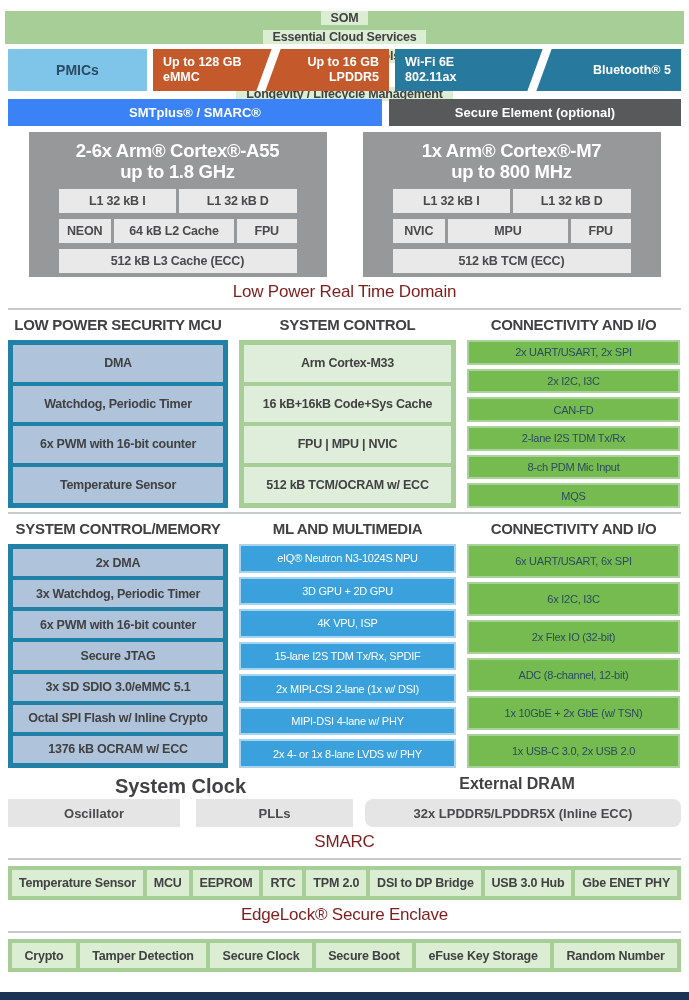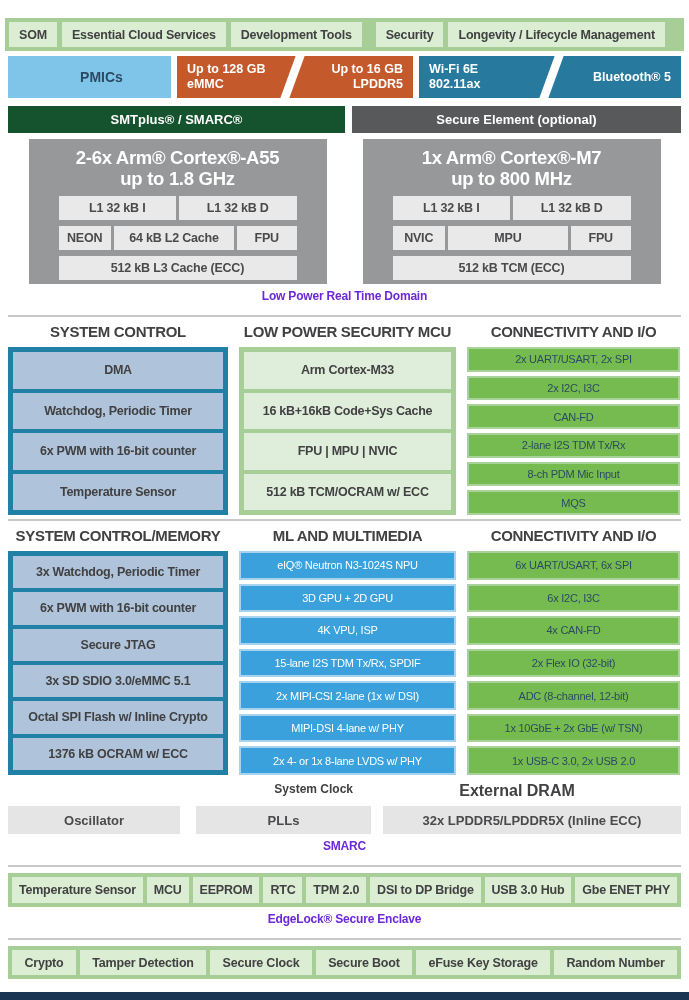--- a/index.html
+++ b/index.html
@@ -5,59 +5,59 @@
   html,body{margin:0;padding:0;}
   body{
     width:689px;height:1000px;background:#fff;
     font-family:"Liberation Sans", sans-serif;
     color:#414042;overflow:hidden;
   }
   .page{width:689px;height:1000px;display:flex;flex-direction:column;}
   hr.sep{border:0;border-top:2px solid #C8C9CB;margin:4px 8px 0;}
 
   
-  .eco-band{margin:18px 5px 0;height:33px;background:#A7CE97;display:flex;align-items:center;gap:5px;padding:0 4px;box-sizing:border-box;}
+  .eco-band{margin:11px 5px 0;height:33px;background:#A7CE97;display:flex;align-items:center;gap:5px;padding:0 4px;box-sizing:border-box;flex-direction:column;}
   .eco-cell{background:#DBEDD3;height:25px;display:flex;align-items:center;justify-content:center;
     padding:0 10px;font-size:12.5px;font-weight:bold;letter-spacing:-0.2px;white-space:nowrap;color:#414042;}
   .eco-cell:nth-child(4){margin-left:9px;}
 
   
   .hw-row{margin:5px 8px 0;height:42px;display:flex;gap:6px;}
   .pmics{width:139px;background:#7FC5E9;color:#2B4B63;font-weight:bold;font-size:14px;
-    display:flex;align-items:center;justify-content:center;padding-left:24px;}
+    display:flex;align-items:center;justify-content:center;}
   .split{position:relative;overflow:hidden;color:#fff;font-weight:bold;font-size:12.5px;line-height:1.18;}
   .split.orange{width:236px;background:#C45A2C;}
   .split.teal{flex:1;background:#27799D;}
   .split .lt{position:absolute;left:10px;top:50%;transform:translateY(-50%);text-align:left;white-space:nowrap;}
   .split .rt{position:absolute;right:10px;top:50%;transform:translateY(-50%);text-align:right;white-space:nowrap;}
   .slash{position:absolute;top:-3px;bottom:-3px;width:9px;background:#fff;transform:skewX(-20deg);}
   .split.orange .slash{left:47%;}
   .split.teal .slash{left:49%;}
 
   
   .module-row{margin:8px 8px 0;height:27px;display:flex;gap:7px;}
-  .smt{width:337px;background:#14532d;}
+  .smt{width:374px;background:#3b82f6;}
   .sec-el{flex:1;background:#58595B;}
   .module-row > div{color:#fff;font-weight:bold;font-size:13px;display:flex;align-items:center;justify-content:center;white-space:nowrap;}
 
   
   .cpu-row{margin:6px 0 0;height:145px;display:flex;justify-content:center;gap:36px;}
   .cpu-block{width:298px;background:#97989A;box-sizing:border-box;padding:9px 30px 8px;}
   .cpu-title{color:#fff;font-weight:bold;font-size:18.5px;line-height:1.12;text-align:center;letter-spacing:-0.3px;}
   .cpu-grid{margin-top:7px;display:flex;flex-direction:column;gap:6px;}
   .cpu-r{display:flex;gap:3px;}
   .cpu-cell{background:#E9E9E9;color:#4A4A4C;font-weight:bold;font-size:12.5px;height:24px;
     display:flex;align-items:center;justify-content:center;white-space:nowrap;letter-spacing:-0.2px;}
   .cpu-r .half{flex:1;}
   .cpu-r .w1{flex:0 0 22%;}
   .cpu-r .w2{flex:1;}
   .cpu-r .w3{flex:0 0 25%;}
 
   
-  .domain-head{margin-top:5px;height:22px;text-align:center;font-size:12px;font-weight:bold;color:#6d28d9;letter-spacing:-0.2px;}
+  .domain-head{margin-top:5px;height:22px;text-align:center;font-size:17px;font-weight:normal;color:#7f1d1d;letter-spacing:-0.2px;}
 
   
   .col-heads{margin:6px 8px 0;height:20px;display:grid;grid-template-columns:220px 217px 213px;column-gap:11px;}
   .col-heads div{text-align:center;font-size:15px;font-weight:bold;letter-spacing:-0.3px;white-space:nowrap;color:#414042;}
   .cols{margin:4px 8px 0;display:grid;grid-template-columns:220px 217px 213px;column-gap:11px;}
   .cols.h2{height:168px;}
   .cols.h3{height:224px;}
   .frame{box-sizing:border-box;padding:5px;display:flex;flex-direction:column;gap:4px;}
   .frame.tealf{background:#2180A5;}
   .frame.greenf{background:#A7CE97;}
@@ -66,28 +66,28 @@
   .frame.tealf .cell{background:#AFC4DA;}
   .frame.greenf .cell{background:#DFEEDA;}
   .stack{display:flex;flex-direction:column;gap:4px;}
   .stack .cell{flex:1;box-sizing:border-box;display:flex;align-items:center;justify-content:center;
     font-size:11px;font-weight:normal;white-space:nowrap;letter-spacing:-0.25px;}
   .stack .gcell{background:#76BB4F;border:2px solid #A9D29B;color:#2B4B63;}
   .stack .bcell{background:#3AA1DC;border:2px solid #A8D3EE;color:#fff;}
 
   
   .clock-heads{margin:7px 8px 0;height:20px;display:flex;}
-  .clock-heads .sys{width:345px;text-align:right;font-size:12px;font-weight:bold;}
+  .clock-heads .sys{width:345px;text-align:center;font-size:20px;font-weight:bold;}
   .clock-heads .dram{flex:1;text-align:center;font-size:16px;font-weight:bold;}
   .gray-row{margin:4px 8px 0;height:28px;display:flex;}
   .gray-row .gray{background:#E5E5E5;display:flex;align-items:center;justify-content:center;
     font-size:13px;font-weight:bold;color:#4A4A4C;white-space:nowrap;}
   .gray-row .g1{width:172px;}
-  .gray-row .g2{width:175px;margin-left:16px;}
-  .gray-row .g3{flex:1;margin-left:12px;}
+  .gray-row .g2{width:157px;margin-left:16px;}
+  .gray-row .g3{flex:1;margin-left:12px;border-radius:8px;}
 
   
   .gband{margin:6px 8px 0;background:#A7CE97;box-sizing:border-box;padding:4px;display:flex;gap:4px;}
   .gband.b1{height:34px;}
   .gband.b2{height:33px;}
   .gband .bcellg{flex:1 1 auto;background:#DBEDD3;display:flex;align-items:center;justify-content:center;
     font-size:12.5px;font-weight:bold;white-space:nowrap;letter-spacing:-0.2px;padding:0 6px;color:#414042;}
 
   .footer-bar{margin-top:auto;height:8px;background:#1A3553;}
 </style>
@@ -172,22 +172,22 @@
           <div class="cpu-cell half">512 kB TCM (ECC)</div>
         </div>
       </div>
     </div>
   </div>
 
   <div class="domain-head">Low Power Real Time Domain</div>
   <hr class="sep">
 
   <div class="col-heads">
+    <div>LOW POWER SECURITY MCU</div>
     <div>SYSTEM CONTROL</div>
-    <div>LOW POWER SECURITY MCU</div>
     <div>CONNECTIVITY AND I/O</div>
   </div>
   <div class="cols h2">
     <div class="frame tealf">
       <div class="cell">DMA</div>
       <div class="cell">Watchdog, Periodic Timer</div>
       <div class="cell">6x PWM with 16-bit counter</div>
       <div class="cell">Temperature Sensor</div>
     </div>
     <div class="frame greenf">
@@ -208,40 +208,40 @@
 
   <hr class="sep">
 
   <div class="col-heads">
     <div>SYSTEM CONTROL/MEMORY</div>
     <div>ML AND MULTIMEDIA</div>
     <div>CONNECTIVITY AND I/O</div>
   </div>
   <div class="cols h3">
     <div class="frame tealf">
+      <div class="cell">2x DMA</div>
       <div class="cell">3x Watchdog, Periodic Timer</div>
       <div class="cell">6x PWM with 16-bit counter</div>
       <div class="cell">Secure JTAG</div>
       <div class="cell">3x SD SDIO 3.0/eMMC 5.1</div>
       <div class="cell">Octal SPI Flash w/ Inline Crypto</div>
       <div class="cell">1376 kB OCRAM w/ ECC</div>
     </div>
     <div class="stack">
       <div class="cell bcell">eIQ® Neutron N3-1024S NPU</div>
       <div class="cell bcell">3D GPU + 2D GPU</div>
       <div class="cell bcell">4K VPU, ISP</div>
       <div class="cell bcell">15-lane I2S TDM Tx/Rx, SPDIF</div>
       <div class="cell bcell">2x MIPI-CSI 2-lane (1x w/ DSI)</div>
       <div class="cell bcell">MIPI-DSI 4-lane w/ PHY</div>
       <div class="cell bcell">2x 4- or 1x 8-lane LVDS w/ PHY</div>
     </div>
     <div class="stack">
       <div class="cell gcell">6x UART/USART, 6x SPI</div>
       <div class="cell gcell">6x I2C, I3C</div>
-      <div class="cell gcell">4x CAN-FD</div>
       <div class="cell gcell">2x Flex IO (32-bit)</div>
       <div class="cell gcell">ADC (8-channel, 12-bit)</div>
       <div class="cell gcell">1x 10GbE + 2x GbE (w/ TSN)</div>
       <div class="cell gcell">1x USB-C 3.0, 2x USB 2.0</div>
     </div>
   </div>
 
   <div class="clock-heads">
     <div class="sys">System Clock</div>
     <div class="dram">External DRAM</div>

